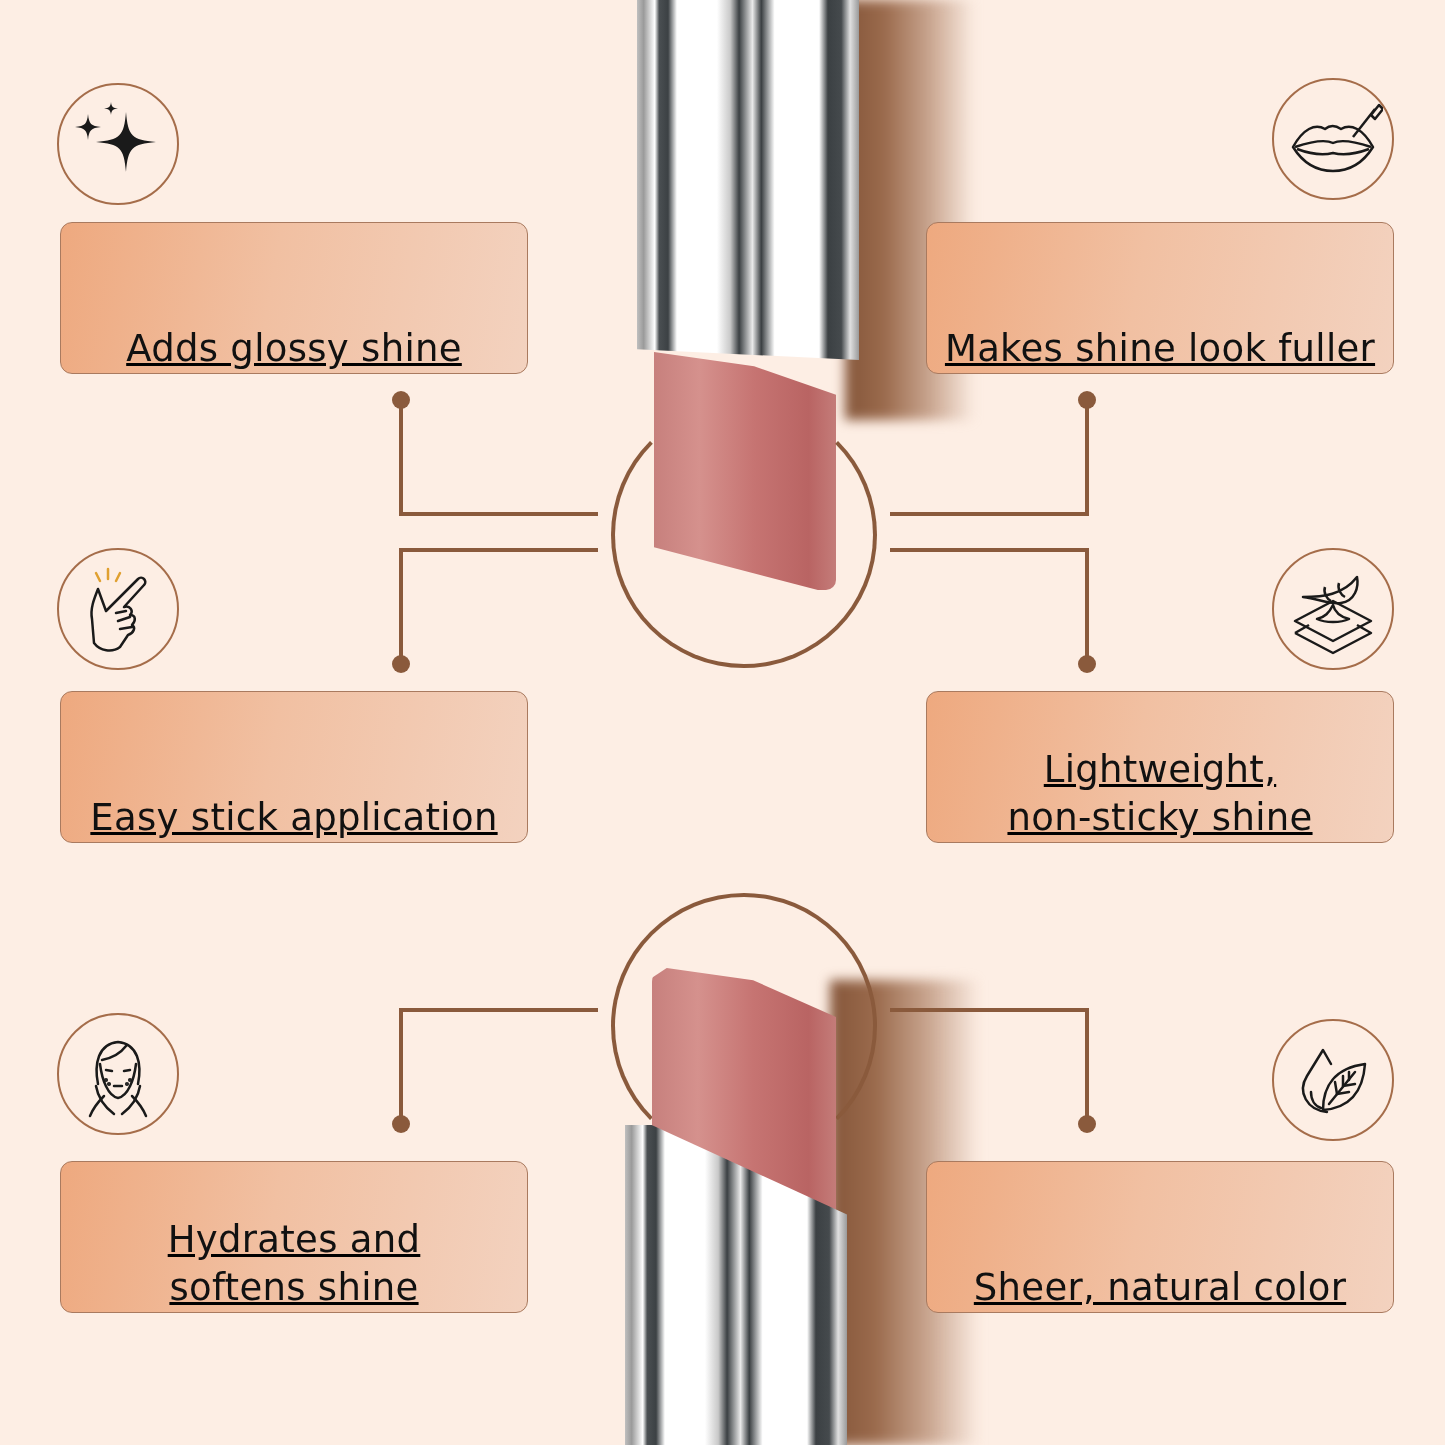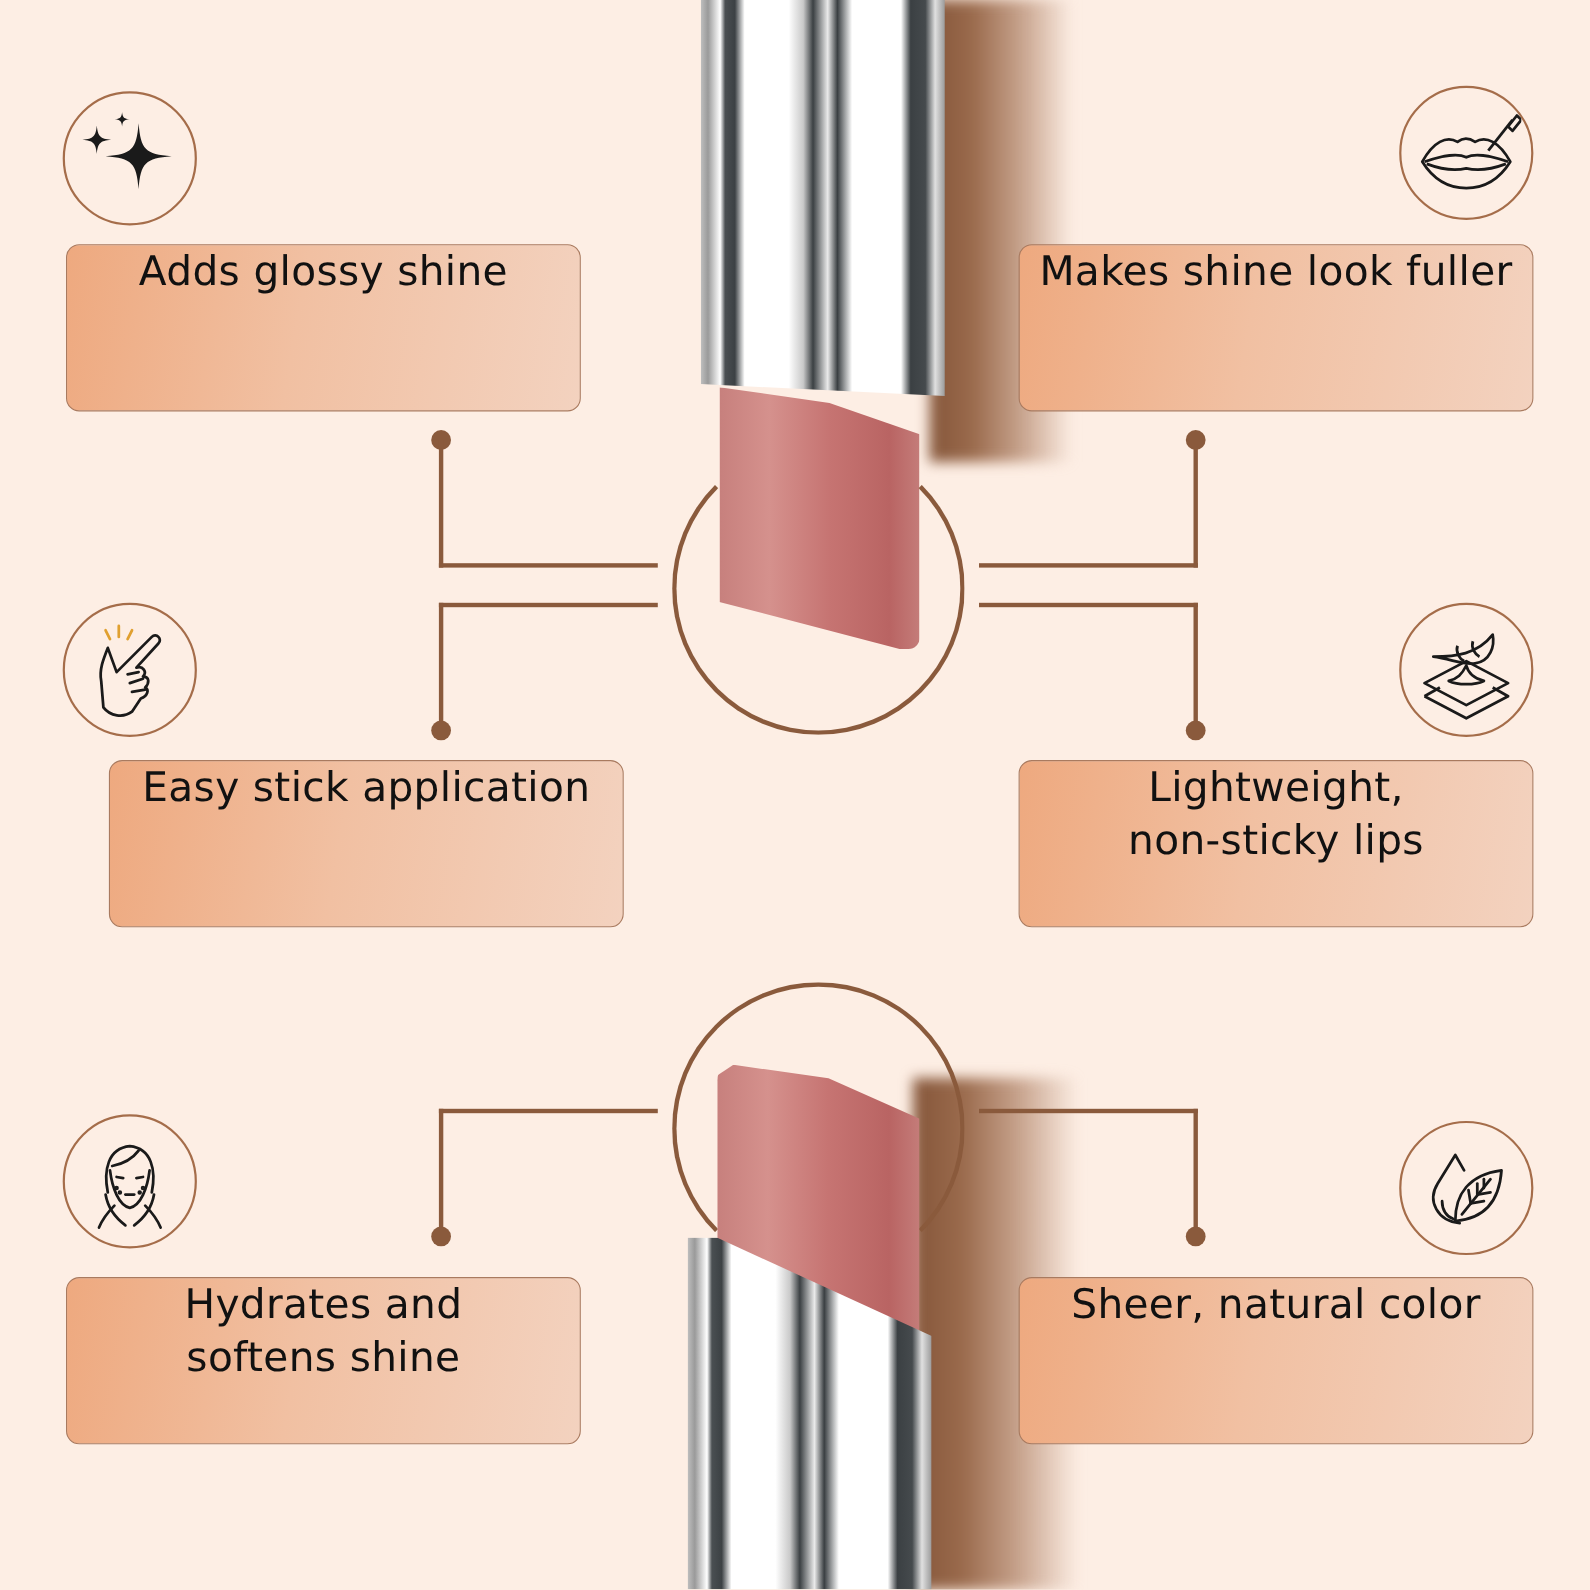--- a/index.html
+++ b/index.html
@@ -5,22 +5,23 @@
   html, body { margin:0; padding:0; }
   body {
     width:1445px; height:1445px; position:relative; overflow:hidden;
     background:#fdeee4;
     font-family:"DejaVu Sans", sans-serif;
   }
   .feature-box {
     position:absolute; width:468px; height:152px;
     border:1.5px solid #a97a5f; border-radius:12px;
     background:linear-gradient(100deg,#eea97f 0%,#f1c0a2 45%,#f3d2bf 100%);
-    display:flex; align-items:flex-start; justify-content:center; text-align:center;
+    display:flex; align-items:flex-end; justify-content:center; text-align:center;
     box-sizing:border-box;
+    text-decoration:underline;
   }
   .feature-text {
     font-size:37px; line-height:48px; color:#111; letter-spacing:0.3px;
     white-space:pre-line;
   }
   .icon-circle {
     position:absolute; width:122px; height:122px; border-radius:50%;
     border:2.5px solid #a56d4a; box-sizing:border-box;
     display:flex; align-items:center; justify-content:center;
   }
@@ -97,38 +98,38 @@
   <svg width="100" height="100" viewBox="0 0 100 100" fill="none" stroke="#1a1a1a" stroke-width="2.5" stroke-linejoin="round" stroke-linecap="round">
     <path d="M30 30 L38 52 L70 20 C74 16 80 22 76 26 L56 48 C62 46 66 52 62 56 C68 56 68 62 64 66 C68 68 66 74 60 76 L52 88 C44 94 32 92 26 84 L24 60 C22 50 26 40 30 30Z"></path>
     <path d="M48 54 L58 52"></path>
       <path d="M50 62 L62 58"></path>
       <path d="M52 70 L64 68"></path>
     <path d="M28 14 L32 22" stroke="#e0a030"></path>
       <path d="M40 10 L40 20" stroke="#e0a030"></path>
       <path d="M52 14 L48 22" stroke="#e0a030"></path>
   </svg>
 </div>
-<div class="feature-box" style="left:60px; top:691px;margin-left:39px;">
+<div class="feature-box" style="left:60px; top:691px;">
   <span class="feature-text">Easy stick application</span>
 </div>
 
 <div class="icon-circle" style="left:1272px; top:548px;">
   <svg width="100" height="100" viewBox="0 0 100 100" fill="none" stroke="#1a1a1a" stroke-width="2.5" stroke-linejoin="round">
     <path d="M20 38 C40 38 60 36 74 18 C76 28 72 42 58 44 C48 46 36 40 20 38Z"></path>
     <path d="M42 28 C40 34 44 40 48 42"></path>
       <path d="M56 24 C54 30 58 36 62 38"></path>
     <path d="M12 62 L50 42 L88 62 L50 82Z"></path>
     <path d="M12 74 L26 66"></path>
       <path d="M74 66 L88 74 L50 94 L12 74"></path>
     <path d="M34 60 C42 58 46 54 50 46 C52 54 58 58 66 60 C58 64 42 64 34 60Z"></path>
   </svg>
 </div>
 <div class="feature-box" style="left:926px; top:691px;">
   <span class="feature-text">Lightweight,
-non-sticky lips</span>
+non-sticky shine</span>
 </div>
 
 <div class="icon-circle" style="left:57px; top:1013px;">
   <svg width="100" height="100" viewBox="0 0 100 100" fill="none" stroke="#1a1a1a" stroke-width="2.5" stroke-linejoin="round" stroke-linecap="round">
     <path d="M30 60 C26 40 30 20 50 18 C70 20 74 40 70 60"></path>
     <path d="M32 40 C34 56 40 72 50 74 C60 72 66 56 68 40"></path>
     <path d="M34 36 C44 34 52 30 58 22"></path>
     <path d="M38 46 L44 47"></path>
       <path d="M56 47 L62 46"></path>
     <path d="M46 62 L54 62"></path>

